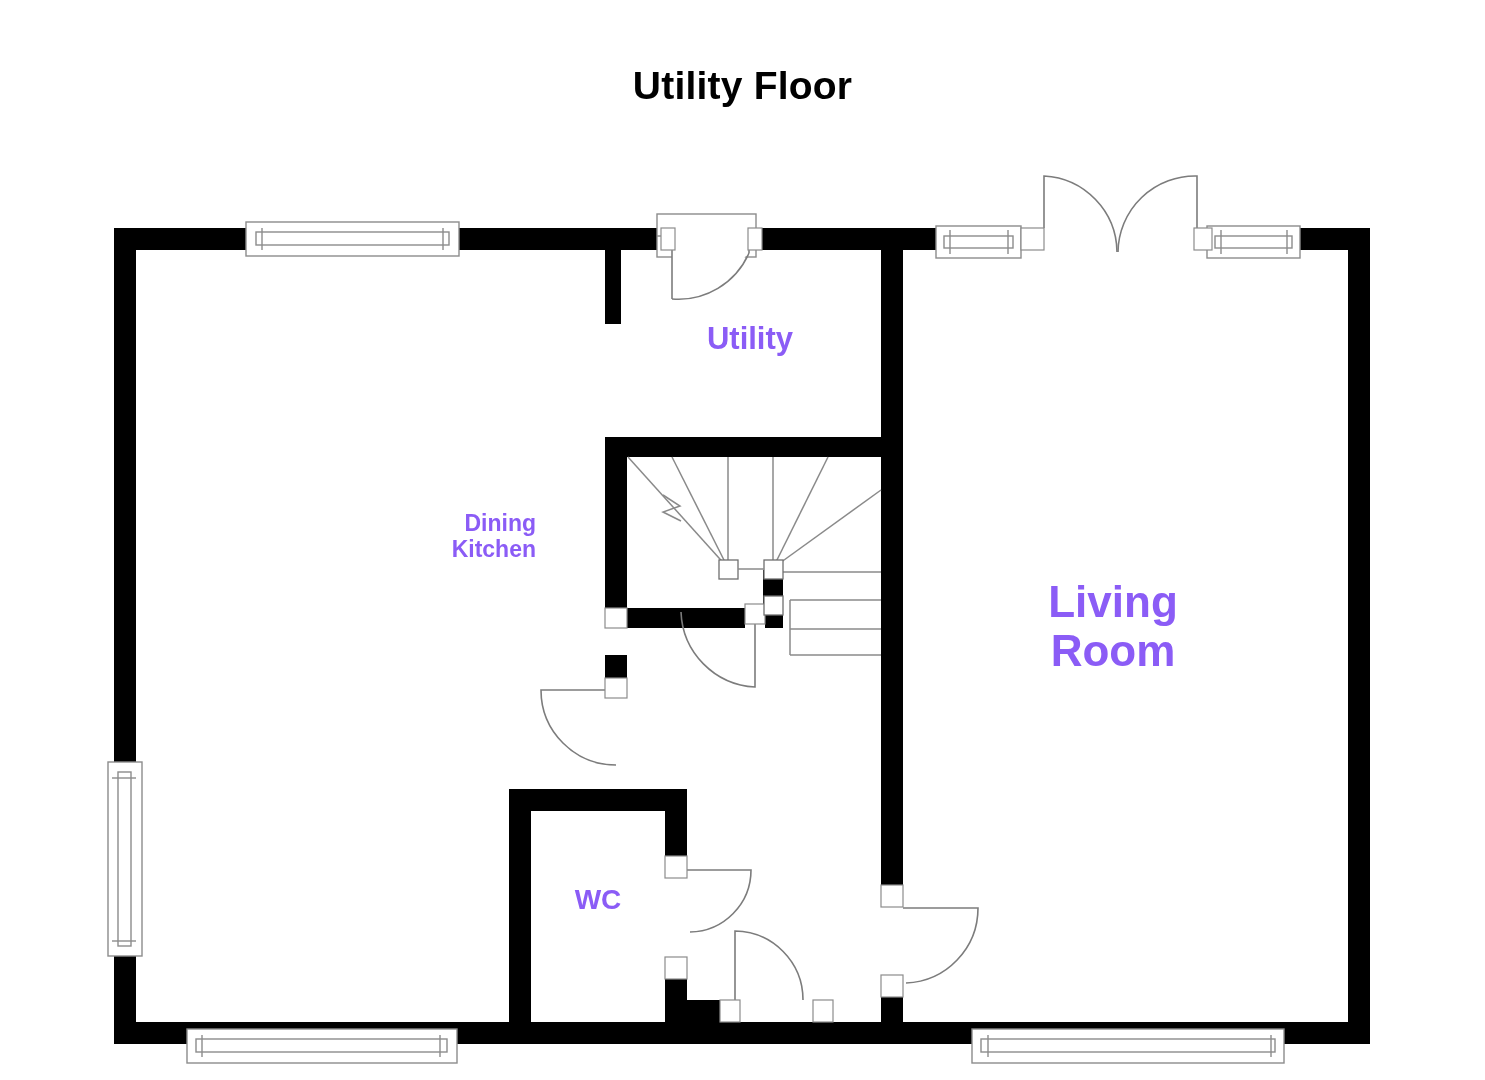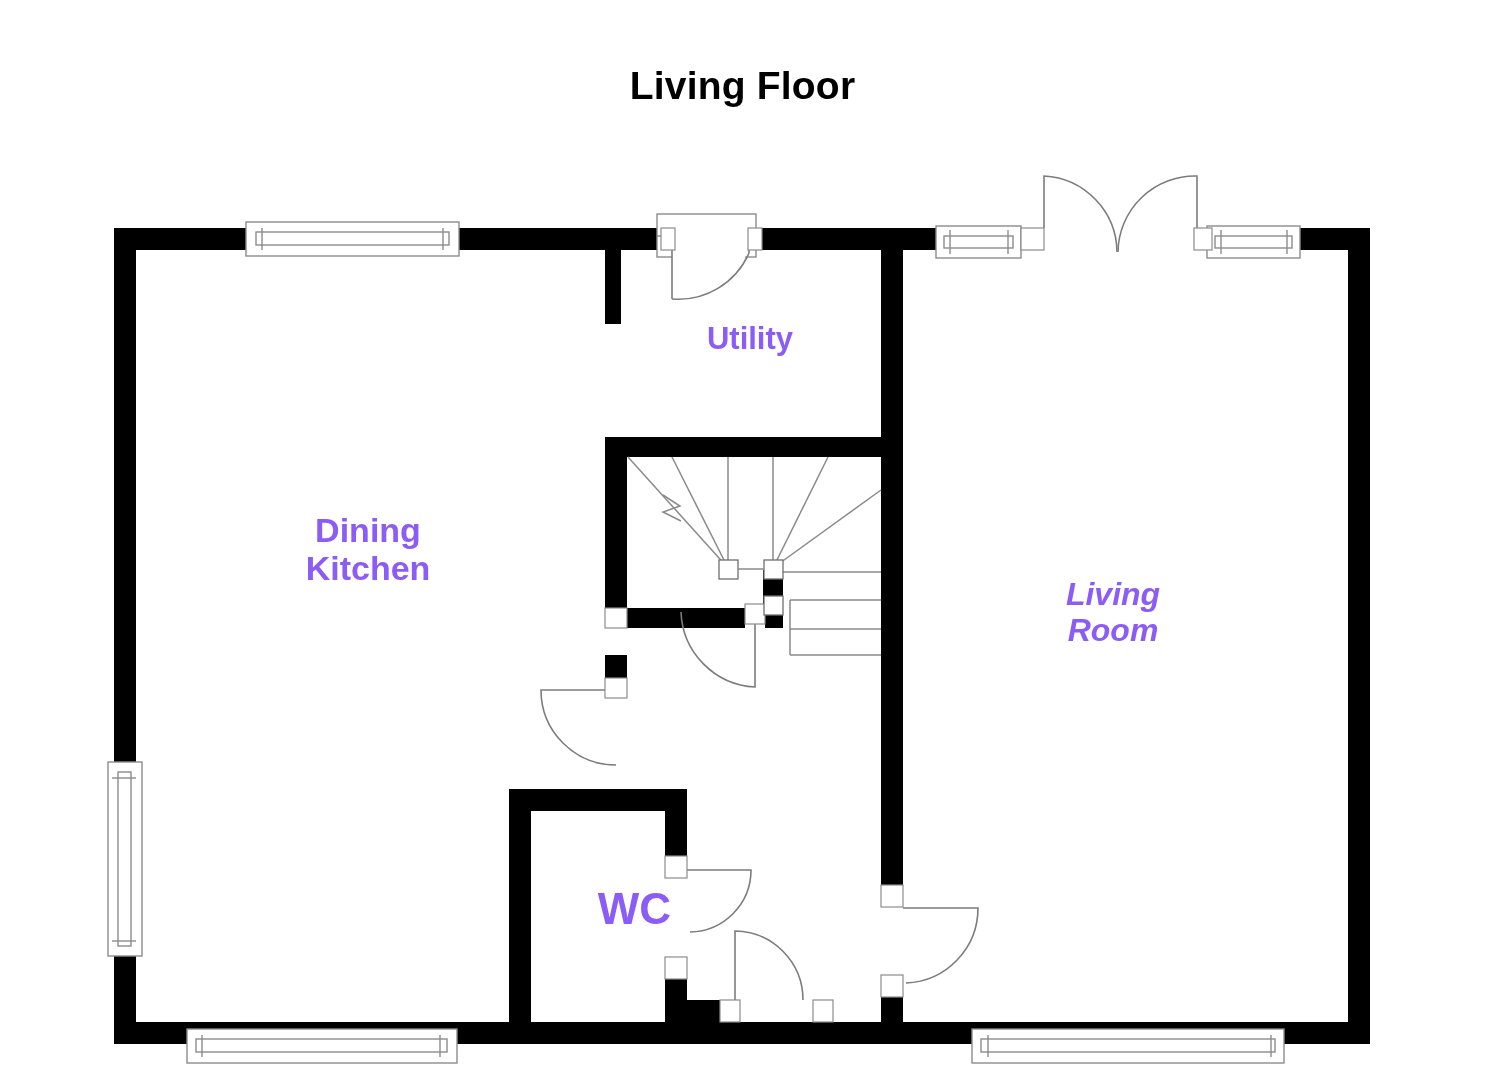--- a/index.html
+++ b/index.html
@@ -36,50 +36,49 @@
     position: absolute;
     text-align: center;
     font-weight: bold;
     color: #8b5cf6;
     line-height: 1.12;
     white-space: pre;
     pointer-events: none;
   }
   #label-dining-kitchen {
     left: 200px; top: 511px; width: 336px;
-    font-size: 34px;
+    font-size: 23px;
+    text-align: right;
   }
   #label-utility {
     left: 655px; top: 322px; width: 190px;
     font-size: 31px;
   }
   #label-living-room {
     left: 1000px; top: 577px; width: 226px;
-    font-size: 32px;
-    font-style: italic;
+    font-size: 44px;
   }
   #label-wc {
     left: 525px; top: 884px; width: 146px;
-    font-size: 44px;
-    text-align: right;
+    font-size: 28px;
   }
   svg#plan-svg {
     position: absolute;
     left: 0;
     top: 0;
     width: 1485px;
     height: 1080px;
   }
 </style>
 </head>
 <body>
 
 <div id="plan-root">
 
-  <div id="floorplan-title">Living Floor</div>
+  <div id="floorplan-title">Utility Floor</div>
 
   <svg id="plan-svg" viewBox="0 0 1485 1080">
 
     <g>
 
       <path fill="#000000" fill-rule="evenodd" d="M114,228 H1370 V1044 H114 Z
                M136,250 H1348 V1022 H136 Z"></path>
 
       <rect x="605" y="250" width="16" height="74" fill="#000000"></rect>
 

